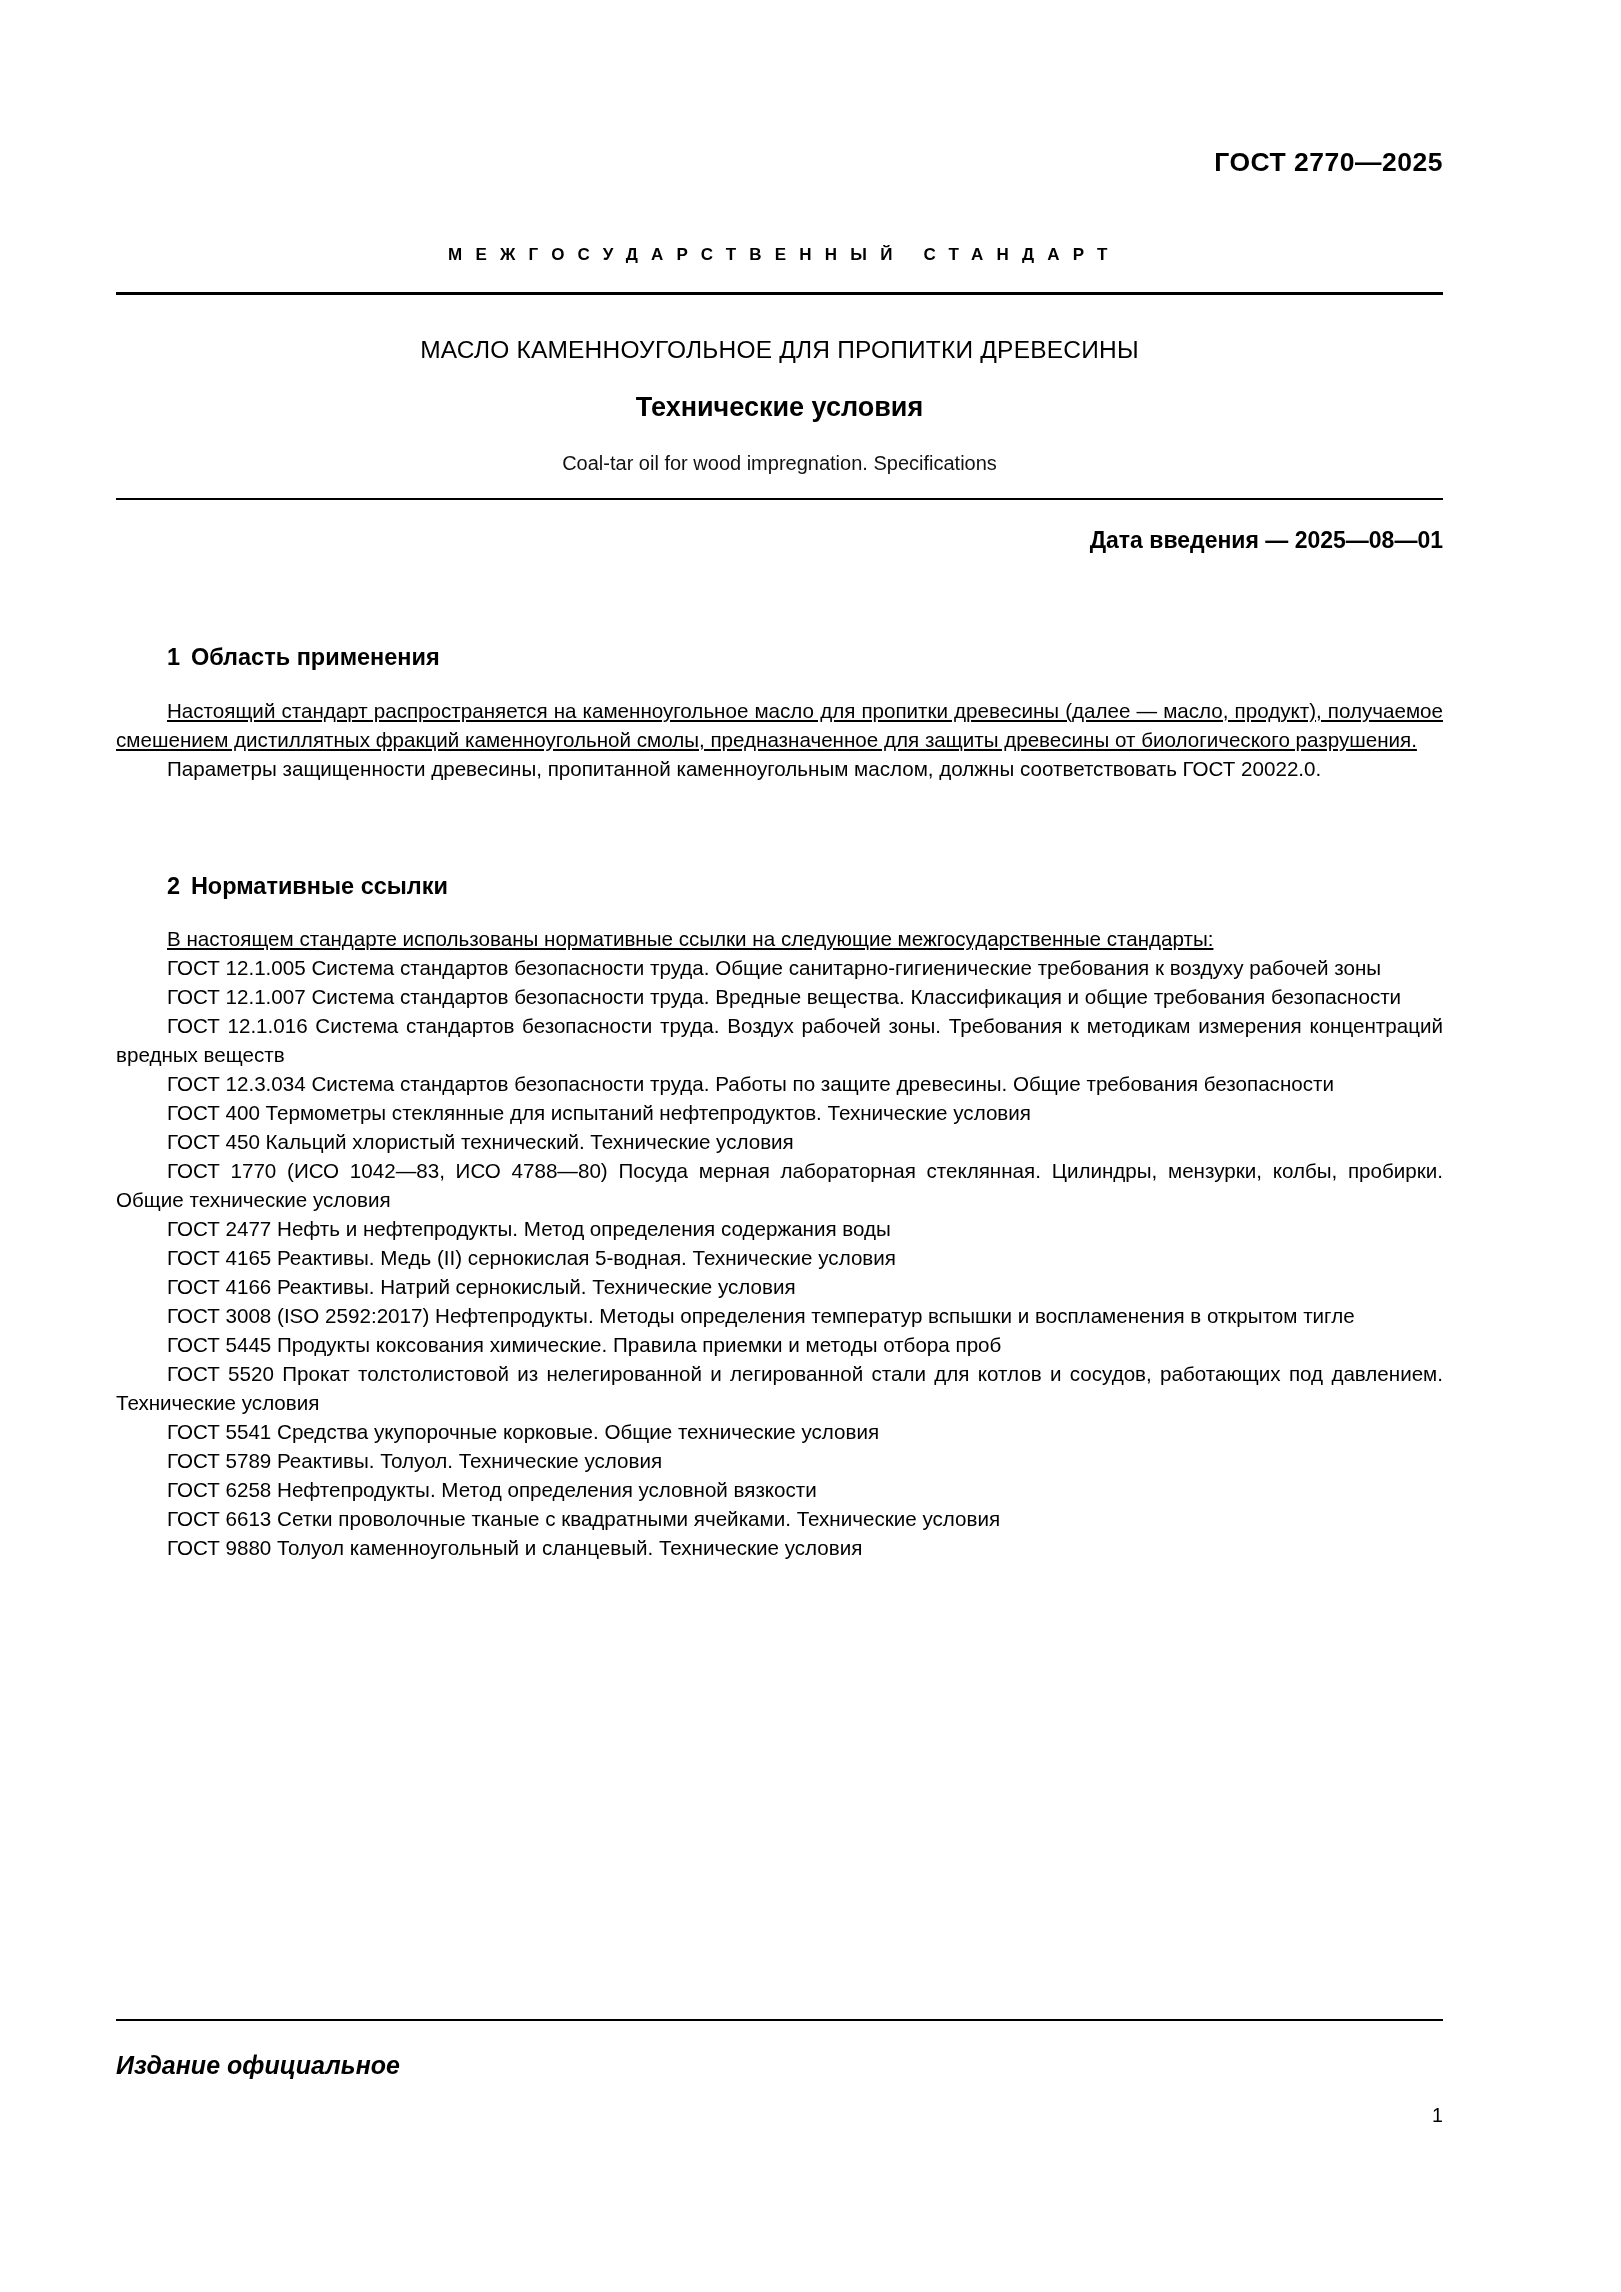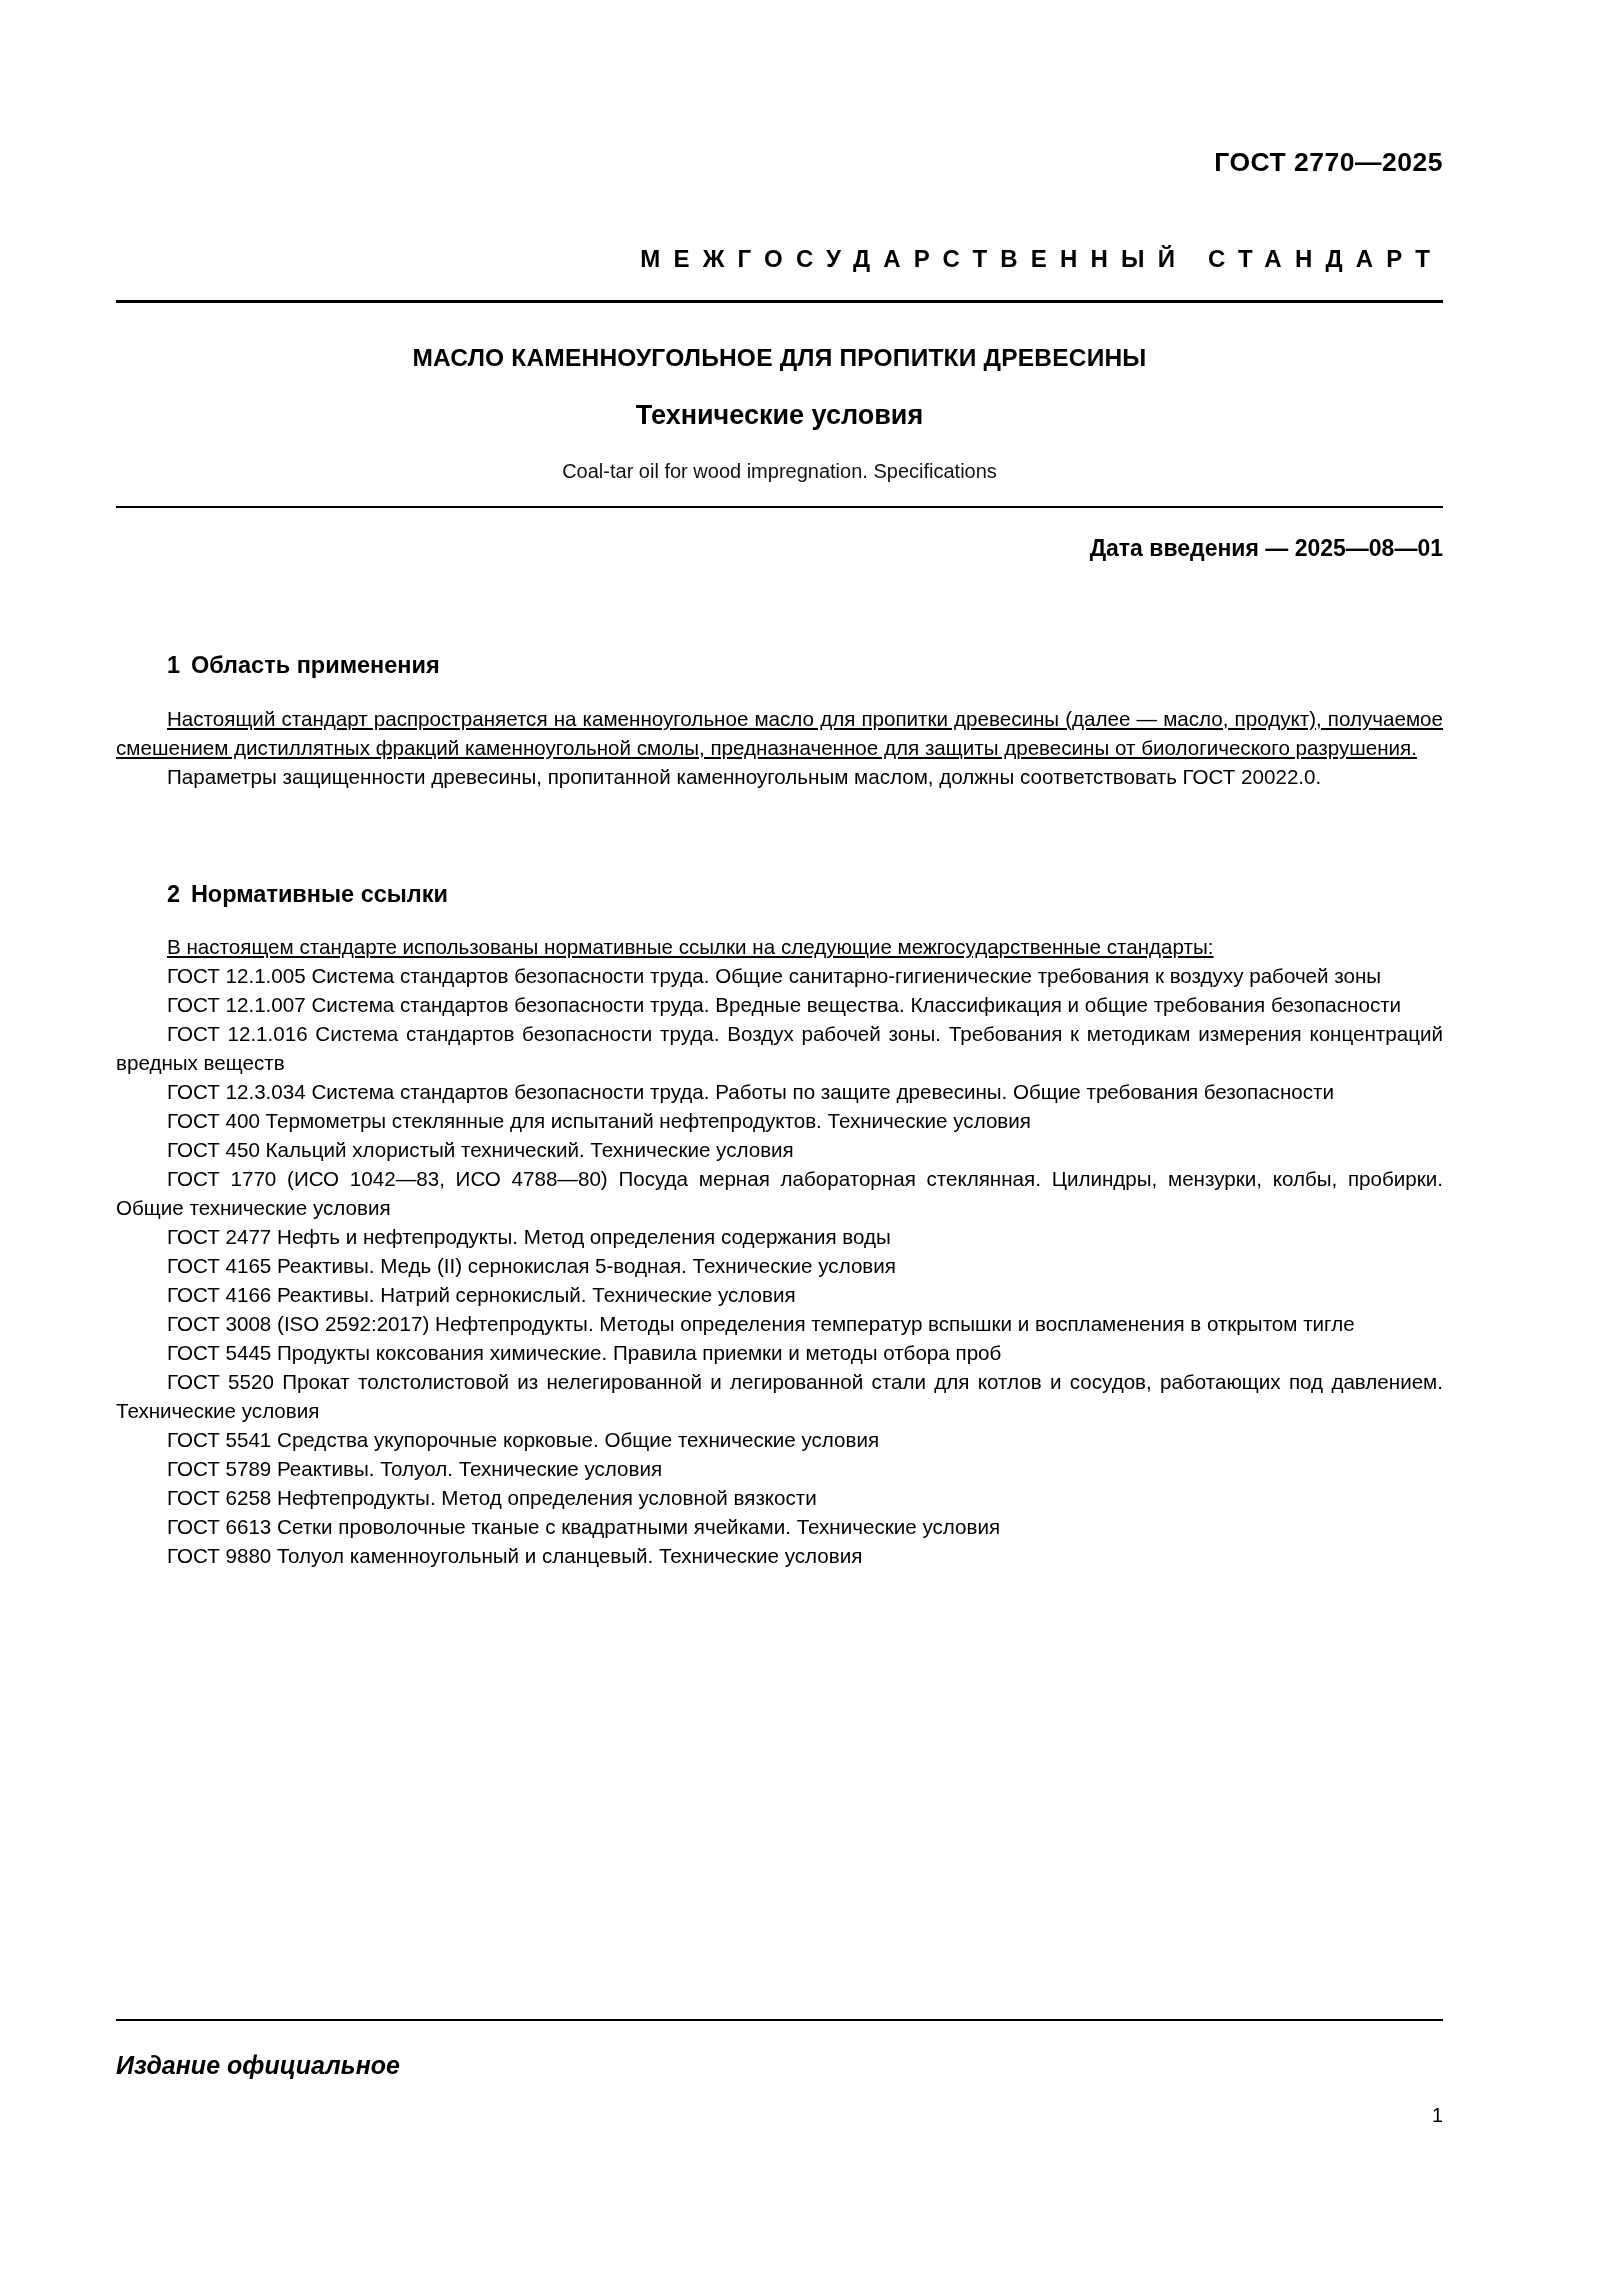--- a/index.html
+++ b/index.html
@@ -33,38 +33,38 @@
   
   .doc-code {
     text-align: right;
     font-size: 26.5px;
     font-weight: bold;
     letter-spacing: 0.5px;
     margin-top: 147px;
   }
   .std-word {
     margin-top: 67px;
-    font-size: 24px;
+    font-size: 17px;
     font-weight: bold;
     letter-spacing: 13.2px;
-    text-align: right;
+    text-align: center;
     padding-left: 9.8px;
   }
   .rule-thick {
     border-top: 3.9px solid #000;
     margin-top: 27.4px;
   }
   .rule-thin {
     border-top: 2px solid #000;
     margin-top: 23.5px;
   }
   .title-main {
     text-align: center;
     font-size: 24.5px;
-    font-weight: bold;
+    font-weight: normal;
     margin-top: 41px;
     letter-spacing: 0.2px;
   }
   .title-sub {
     text-align: center;
     font-size: 27px;
     font-weight: bold;
     margin-top: 27.4px;
   }
   .title-en {

